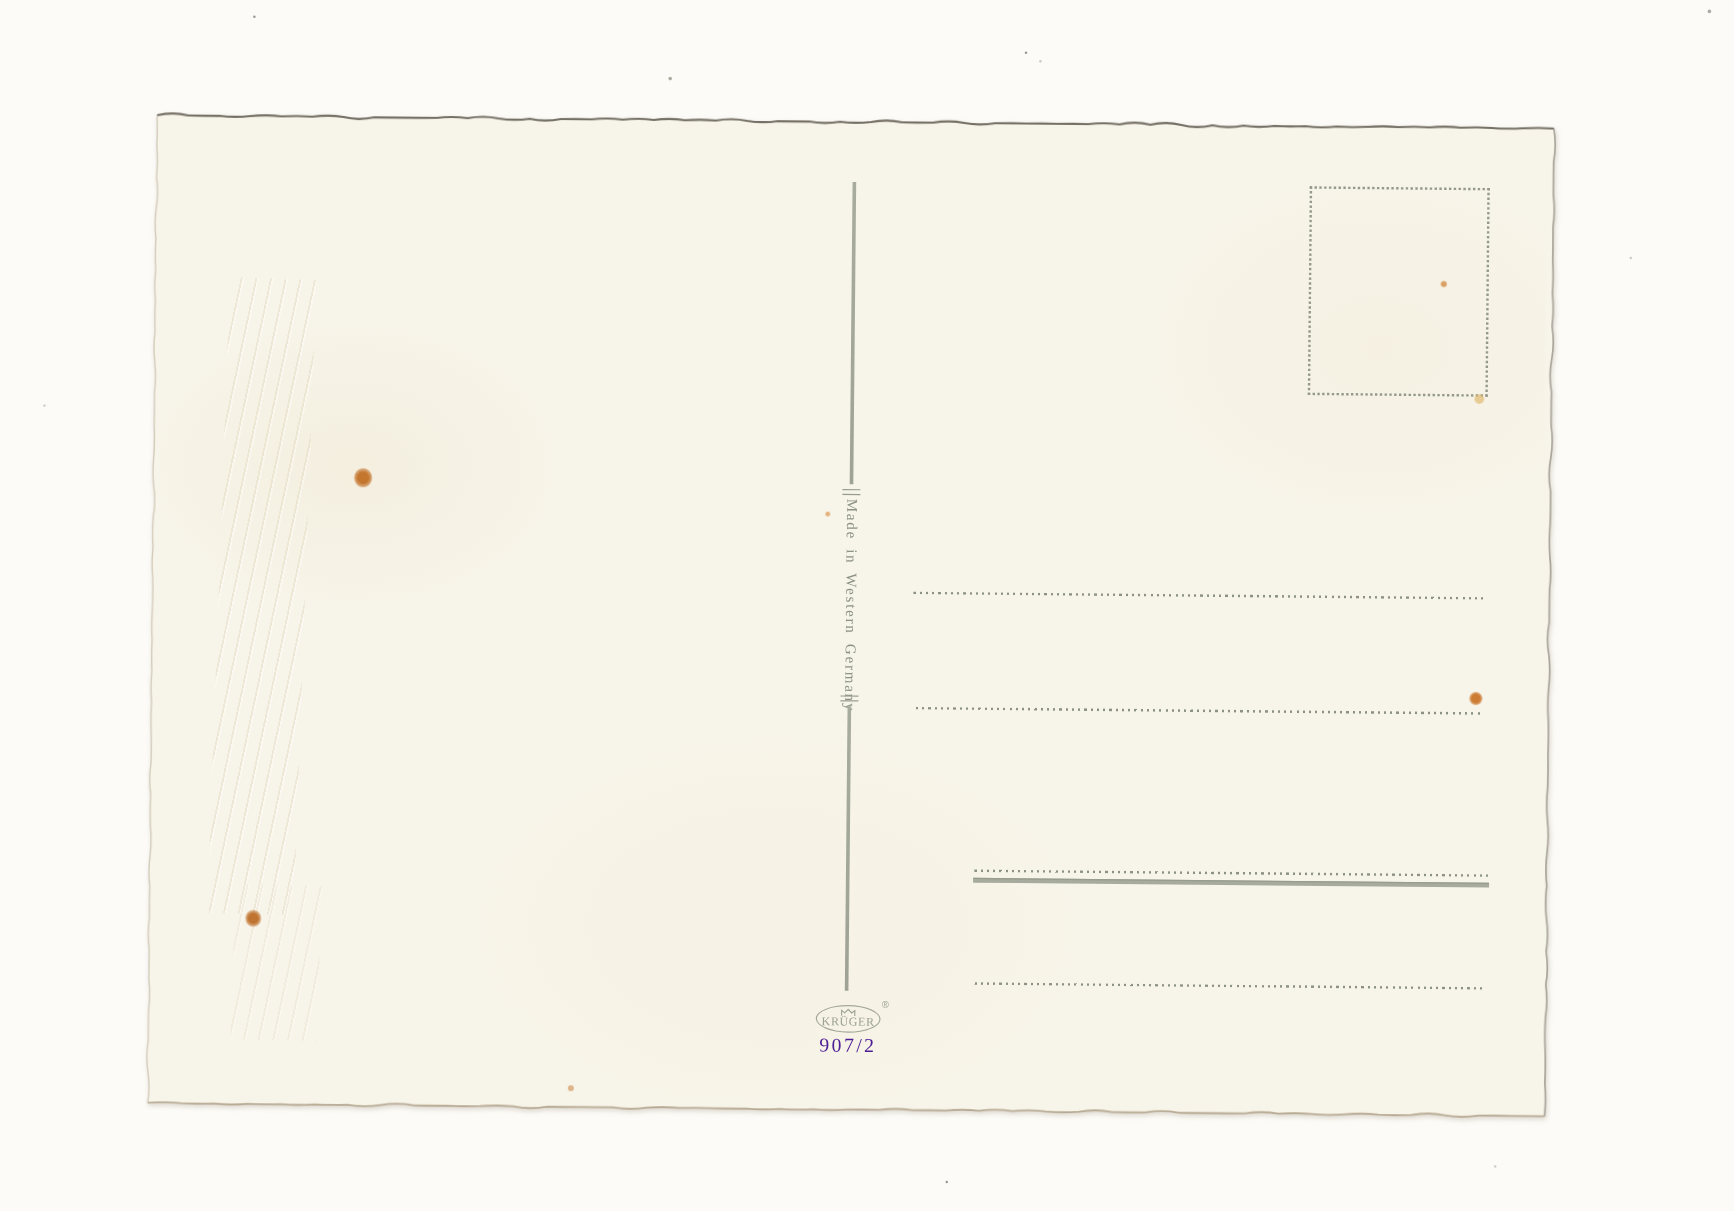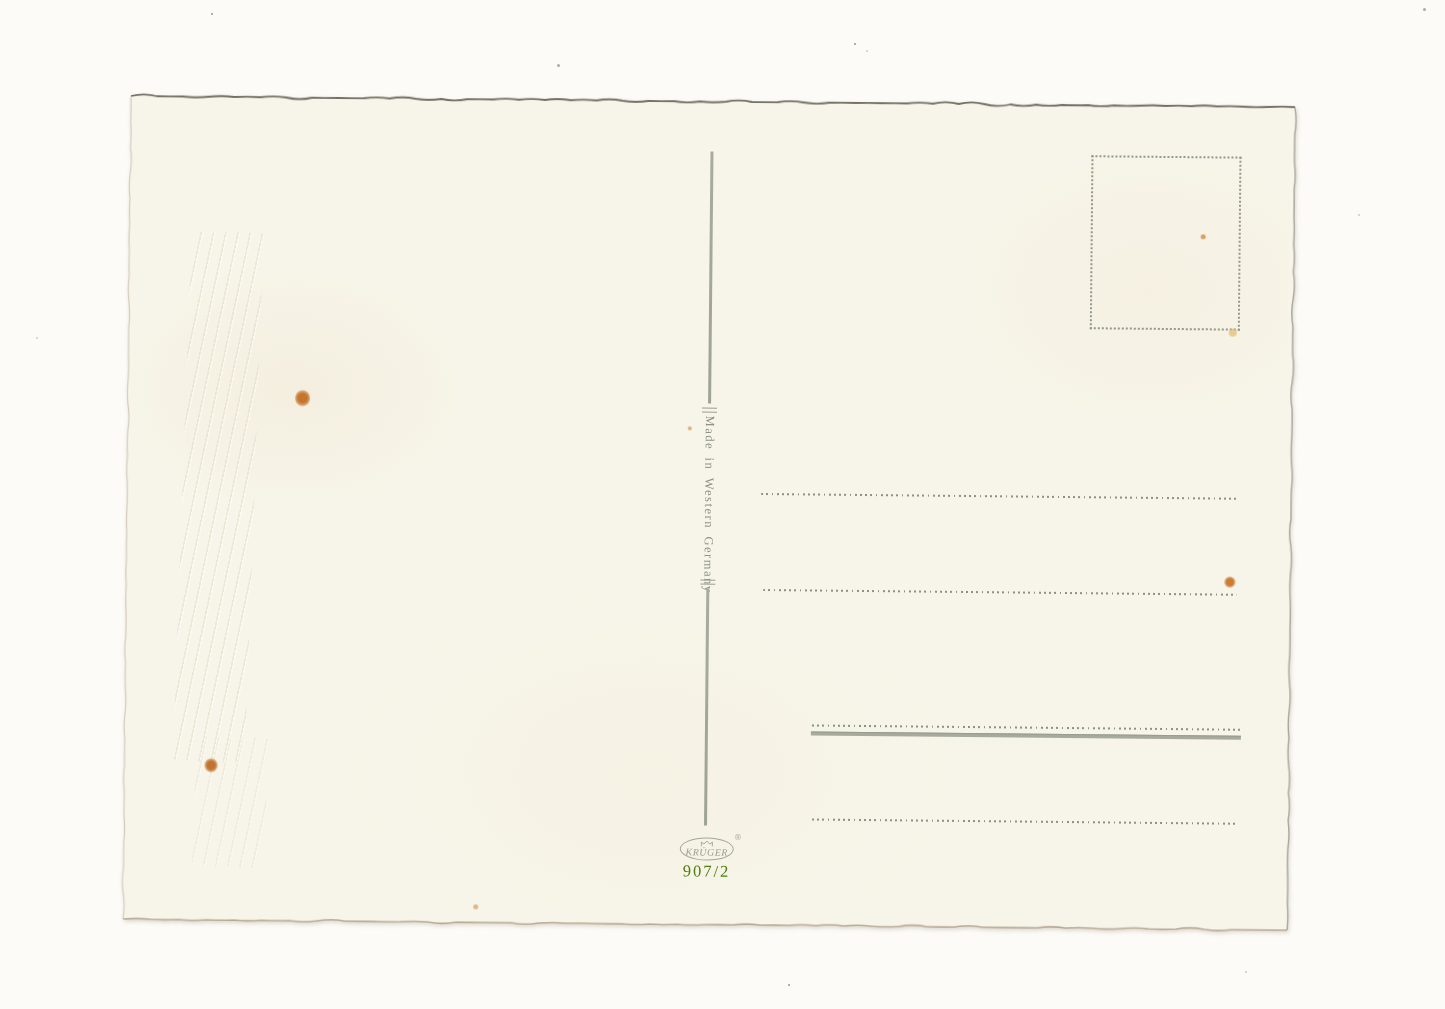--- a/index.html
+++ b/index.html
@@ -43,28 +43,28 @@
   .dotline{position:absolute;height:2px;
         background:repeating-linear-gradient(90deg,#8b9185 0 1.8px,transparent 1.8px 5.2px);}
   .solidline{position:absolute;height:3.5px;background:#a7ab9d;border-top:1px solid #979c8e;box-sizing:border-box;}
 
   
   .stamp-box{position:absolute;left:961px;top:50px;width:150px;height:174px;
         border:2px dotted rgba(130,138,124,.85);box-sizing:border-box;}
 
   
   .logo-oval{position:absolute;left:556px;top:736px;width:54px;height:23px;
-        border:1.4px solid #a4a89b;border-radius:50%;box-sizing:border-box;font-style:italic;}
+        border:1.4px solid #a4a89b;border-radius:50%;box-sizing:border-box;}
   .logo-text{position:absolute;left:0;right:0;bottom:2px;text-align:center;
         font-size:10px;letter-spacing:.5px;color:#9aa092;line-height:1;}
   .crown-icon{position:absolute;left:50%;top:1.5px;transform:translateX(-50%);}
   .registered{position:absolute;left:611px;top:731px;font-size:8px;color:#9aa092;
         font-family:"Liberation Sans",sans-serif;}
   .card-number{position:absolute;left:548px;top:760px;width:70px;text-align:center;
-        font-size:16.5px;letter-spacing:2px;color:#4d7c0f;}
+        font-size:16.5px;letter-spacing:2px;color:#4c1d95;}
 
   
   .fox{position:absolute;border-radius:50%;filter:blur(.4px);}
   .fox.f1{left:167px;top:292px;width:15px;height:17px;
       background:radial-gradient(circle,#c4762f 0 40%,rgba(196,118,47,.55) 65%,transparent 75%);}
   .fox.f2{left:80px;top:661px;width:13px;height:15px;
       background:radial-gradient(circle,#c07431 0 40%,rgba(192,116,49,.5) 65%,transparent 75%);}
   .fox.f3{left:1098px;top:470px;width:11px;height:11px;
       background:radial-gradient(circle,#cd7c34 0 45%,rgba(205,124,52,.5) 70%,transparent 78%);}
   .fox.f4{left:1071px;top:128px;width:5px;height:5px;background:rgba(206,132,58,.75);}

